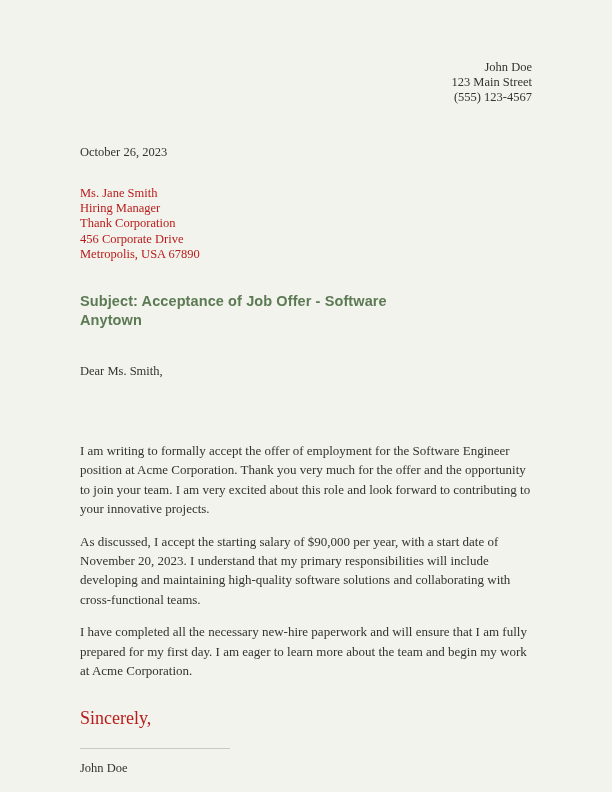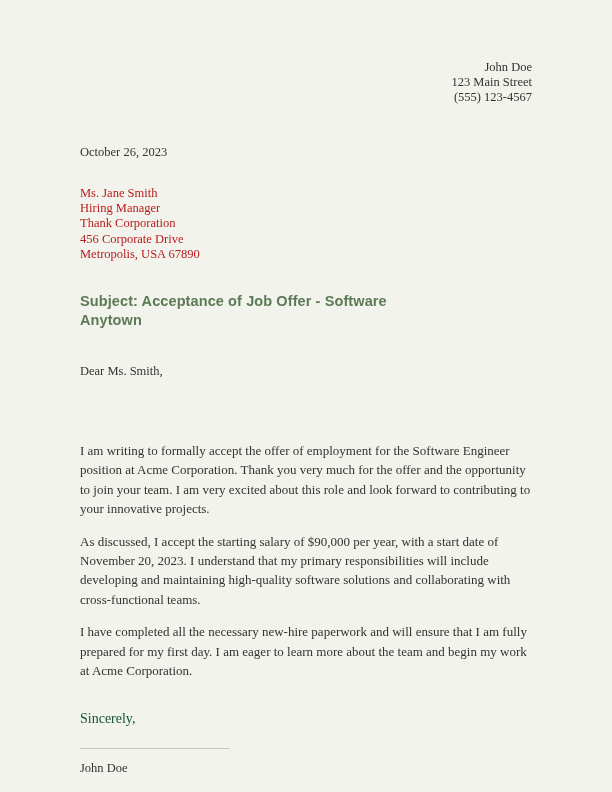--- a/index.html
+++ b/index.html
@@ -87,23 +87,23 @@
     line-height: 19.4px;
     color: #333330;
     margin-bottom: 10px;
     text-align: left;
   }
   .body-par:last-of-type {
     margin-bottom: 0;
   }
 
   .closing {
-    font-size: 14px;
+    font-size: 18px;
     line-height: 15px;
-    color: #14532d;
+    color: #b91c1c;
     margin-top: 31px;
     margin-bottom: 0;
   }
 
   .sig-line {
     width: 150px;
     height: 0;
     border-top: 1px solid #c9cabf;
     margin-top: 22px;
     margin-bottom: 12px;

